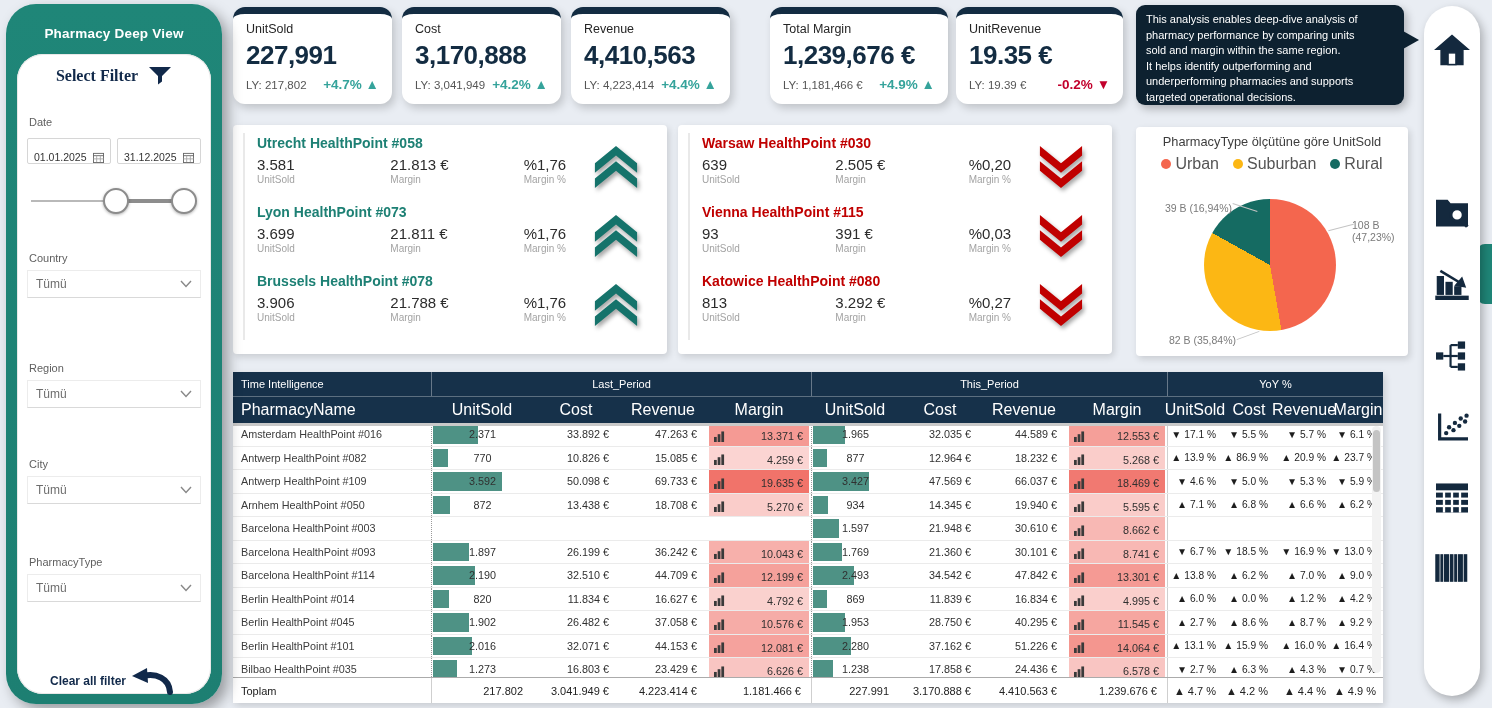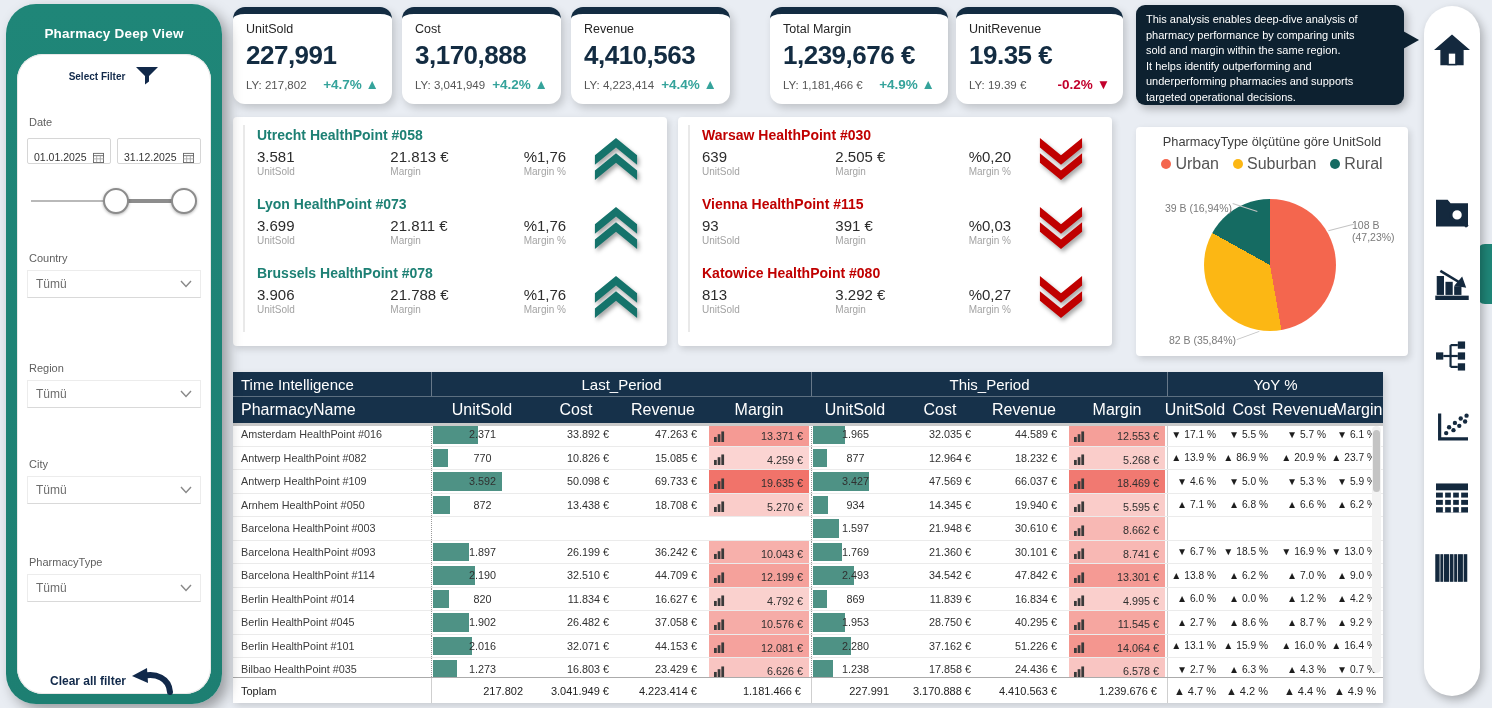--- a/index.html
+++ b/index.html
@@ -9,21 +9,21 @@
 
   
   .sidebar { position:absolute; left:6px; top:4px; width:216px; height:700px;
     background:linear-gradient(180deg,#1f8678,#1d7f72); border-radius:30px;
     box-shadow:6px 6px 14px rgba(0,0,0,.35); z-index:5; }
   .sidebar-title { position:absolute; top:22px; left:0; right:0; text-align:center;
     color:#fff; font-size:13.5px; font-weight:bold; letter-spacing:.2px; }
   .sidebar-card { position:absolute; top:50px; left:11px; right:11px; bottom:10px;
     background:#fff; border-radius:26px; box-shadow:inset 0 0 0 1px #e8e8e8; }
   .select-filter { position:absolute; top:12px; left:0; right:0; display:flex; align-items:center; justify-content:center; gap:10px; }
-  .select-filter span { color:#11294a; font-size:10px; font-weight:bold; }
+  .select-filter span { color:#11294a; font-size:16px; font-weight:bold;font-family:Liberation Serif, serif; }
   .flt-label { position:absolute; left:12px; font-size:11px; color:#5f5f5f; }
   .date-row { position:absolute; top:84px; left:10px; right:10px; display:flex; gap:6px; }
   .date-box { flex:1; height:26px; border:1px solid #d6d6d6; border-radius:2px; background:#fff;
     display:flex; align-items:flex-end; justify-content:space-between; padding:0 6px; font-size:10.5px; color:#333; }
   .slider { position:absolute; top:134px; left:14px; right:14px; height:26px; }
   .slider .track { position:absolute; top:12px; left:0; right:0; height:2px; background:#b9b9b9; }
   .slider .range { position:absolute; top:11px; left:84px; width:76px; height:4px; background:#8d8d8d; }
   .slider .handle { position:absolute; top:0; width:26px; height:26px; border-radius:50%;
     background:#fff; border:2px solid #8c8c8c; box-shadow:0 1px 3px rgba(0,0,0,.3); }
   .dd { position:absolute; left:10px; right:10px; height:28px; border:1px solid #ececec;
@@ -44,21 +44,21 @@
   .kpi-delta.down { color:#c2002c; }
 
   
   .annotation { position:absolute; left:1136px; top:5px; width:268px; height:100px;
     background:#0d2130; border-radius:9px; color:#fff; font-size:11px; line-height:1.42;
     padding:7px 10px; white-space:pre-line; box-shadow:3px 4px 8px rgba(0,0,0,.25); }
   .annotation:after { content:""; position:absolute; right:-15px; top:26px; border-left:16px solid #0d2130;
     border-top:9px solid transparent; border-bottom:9px solid transparent; }
 
   
-  .perf-panel { position:absolute; top:117px; width:434px; height:229px; background:#fff;
+  .perf-panel { position:absolute; top:125px; width:434px; height:229px; background:#fff;
     border-radius:4px; box-shadow:2px 3px 7px rgba(0,0,0,.14); padding:8px 10px; }
   .perf-item { position:relative; height:69px; border-left:2px solid #e9e9e9; padding:2px 0 0 12px; }
   .perf-title { font-size:14px; font-weight:bold; }
   .perf-panel.top .perf-title { color:#1d8074; }
   .perf-panel.bottom .perf-title { color:#c00000; }
   .perf-stats { display:flex; margin-top:5px; }
   .perf-col { width:137px; }
   .perf-val { font-size:15px; color:#2c2c2c; }
   .perf-sub { font-size:10px; color:#a3a3a3; margin-top:1px; }
   .chev { position:absolute; right:18px; top:10px; filter:drop-shadow(2px 3px 2px rgba(0,0,0,.35)); }
@@ -75,21 +75,21 @@
   .pie { position:absolute; left:68px; top:72px; width:132px; height:132px; border-radius:50%; }
   .pie-lab { position:absolute; font-size:10.5px; color:#7a7a7a; }
   .lab-rural { left:4px; top:75px; width:92px; text-align:right; }
   .lab-urban { left:216px; top:92px; width:52px; }
   .lab-suburban { left:8px; top:207px; width:92px; text-align:right; }
   .leader { position:absolute; background:#c4c4c4; height:1px; }
 
   
   .table-card { position:absolute; left:233px; top:372px; width:1150px; height:331px; background:#fff;
     box-shadow:2px 3px 7px rgba(0,0,0,.14); overflow:hidden; }
-  .tgrouprow { display:grid; grid-template-columns:var(--gcols); background:#16314a; color:#fff; height:24px; font-size:15px; }
+  .tgrouprow { display:grid; grid-template-columns:var(--gcols); background:#16314a; color:#fff; height:24px; font-size:11px; }
   .tg { display:flex; align-items:center; justify-content:center; border-left:1px solid rgba(255,255,255,.35); }
   .tg:first-child { justify-content:flex-start; padding-left:8px; border-left:none; }
   .theadrow { display:grid; grid-template-columns:var(--cols); background:#16314a; color:#fff; height:27px;
     font-size:16px; border-top:1px solid rgba(255,255,255,.3); box-shadow:0 3px 0 #c9c9c9; position:relative; z-index:2; }
   .th { display:flex; align-items:center; justify-content:center; }
   .th:first-child { justify-content:flex-start; padding-left:8px; }
   .trow { display:grid; grid-template-columns:var(--cols); height:23.5px; border-bottom:1px solid #ebebeb; background:#fff; }
   .td { display:flex; align-items:center; font-size:10.8px; color:#303030; overflow:hidden; white-space:nowrap; }
   .td.name { padding-left:8px; color:#3c3c3c; }
   .td.num { justify-content:flex-end; padding-right:10px; }

